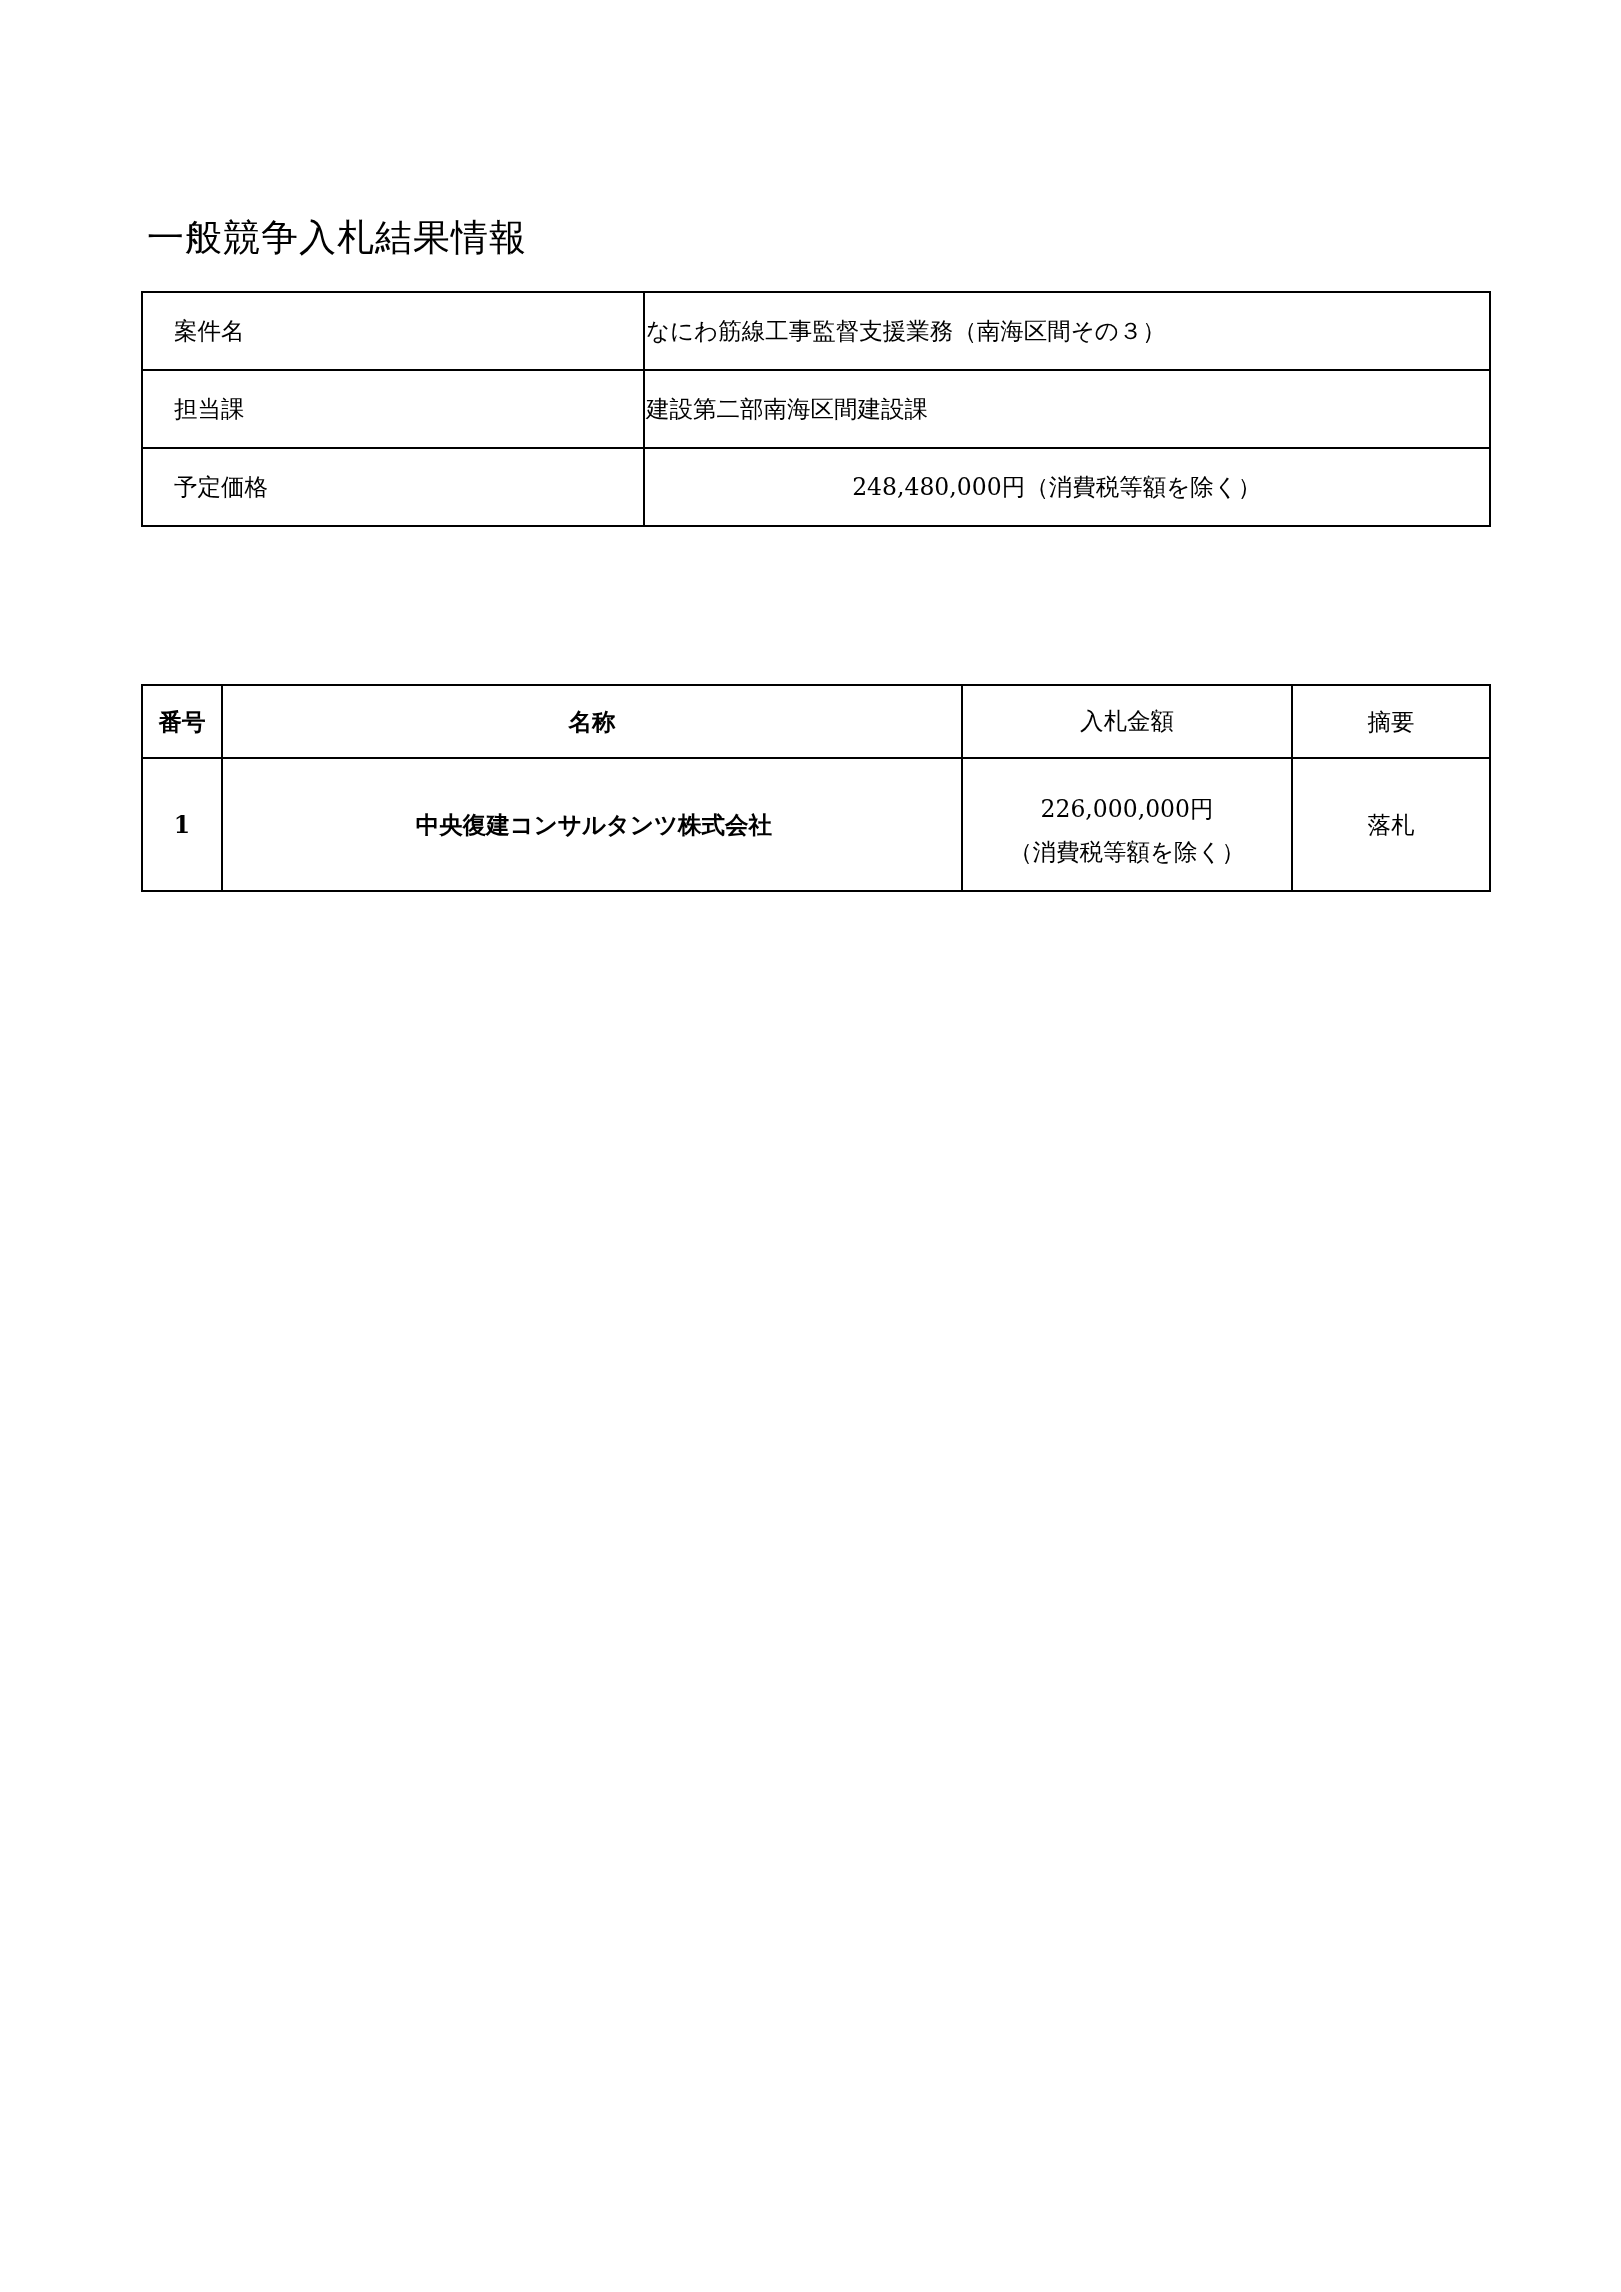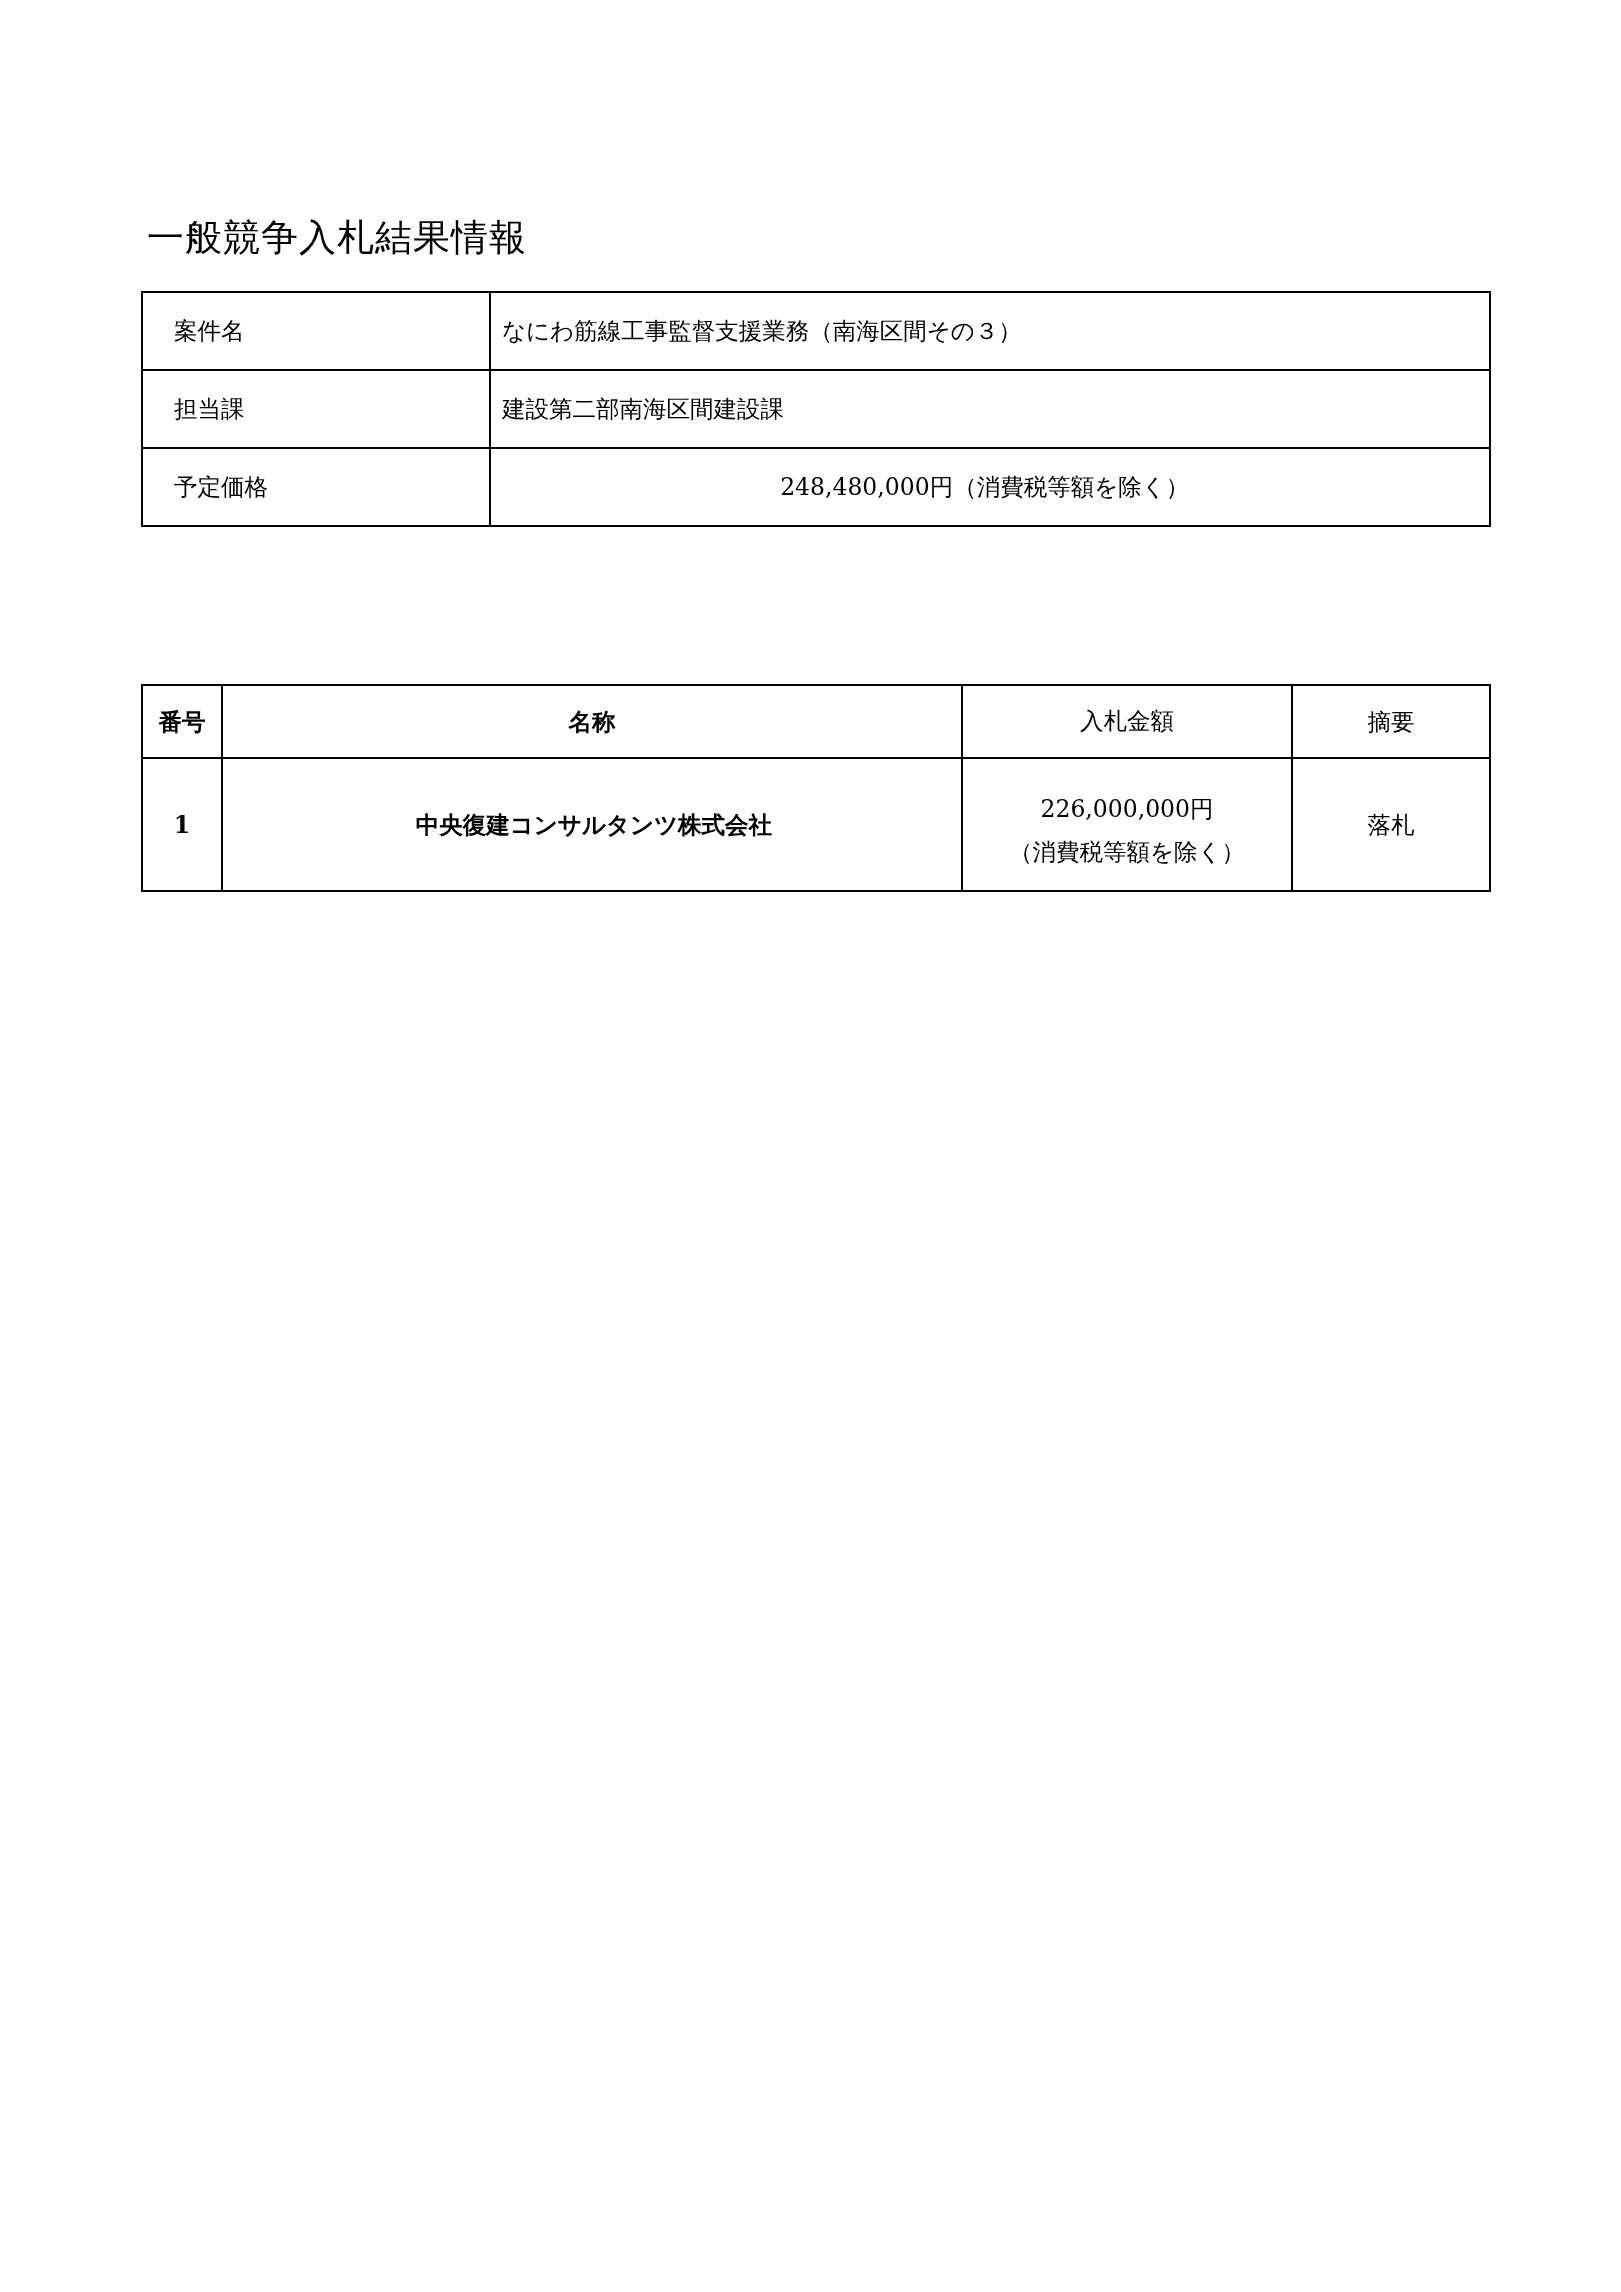--- a/index.html
+++ b/index.html
@@ -4,22 +4,22 @@
 <style>
   html, body { margin: 0; padding: 0; background: #ffffff; }
   body { width: 1621px; height: 2293px; position: relative; overflow: hidden;
          font-family: "DejaVu Serif", "Liberation Serif", serif; color: #000; }
   .title { position: absolute; left: 147px; top: 208px; font-size: 37px; line-height: 59px;
            font-family: "DejaVu Sans", "Liberation Sans", sans-serif; letter-spacing: 1px; }
   table { position: absolute; border-collapse: collapse; table-layout: fixed; }
   td { border: 2.9px solid #000; padding: 0; font-size: 23.5px; vertical-align: middle; }
   #info-table { left: 141px; top: 291px; width: 1350px; }
   #info-table td { height: 76px; }
-  #info-table td.label { width: 348px; padding-left: 31px; box-sizing: border-box; }
-  #info-table td.value { padding-left: 11px; }
+  #info-table td.label { width: 502px; padding-left: 31px; box-sizing: border-box; }
+  #info-table td.value { padding-left: 1px; }
   #info-table td.value.right { text-align: center; padding-right: 21.6px; }
   #bid-table { left: 141px; top: 684px; width: 1350px; }
   #bid-table td { text-align: center; }
   #bid-table tr.head td { height: 71px; }
   #bid-table tr.row td { height: 131px; }
   #bid-table td.col-no { width: 78px; font-weight: bold; }
   #bid-table td.col-name { width: 738px; font-weight: bold; }
   #bid-table td.col-amount { width: 328px; line-height: 31px; }
   #bid-table tr.row td.col-name { text-align: center; padding-left: 3.9px; }
   .amount-line { display: block; margin-top: 12px; }

